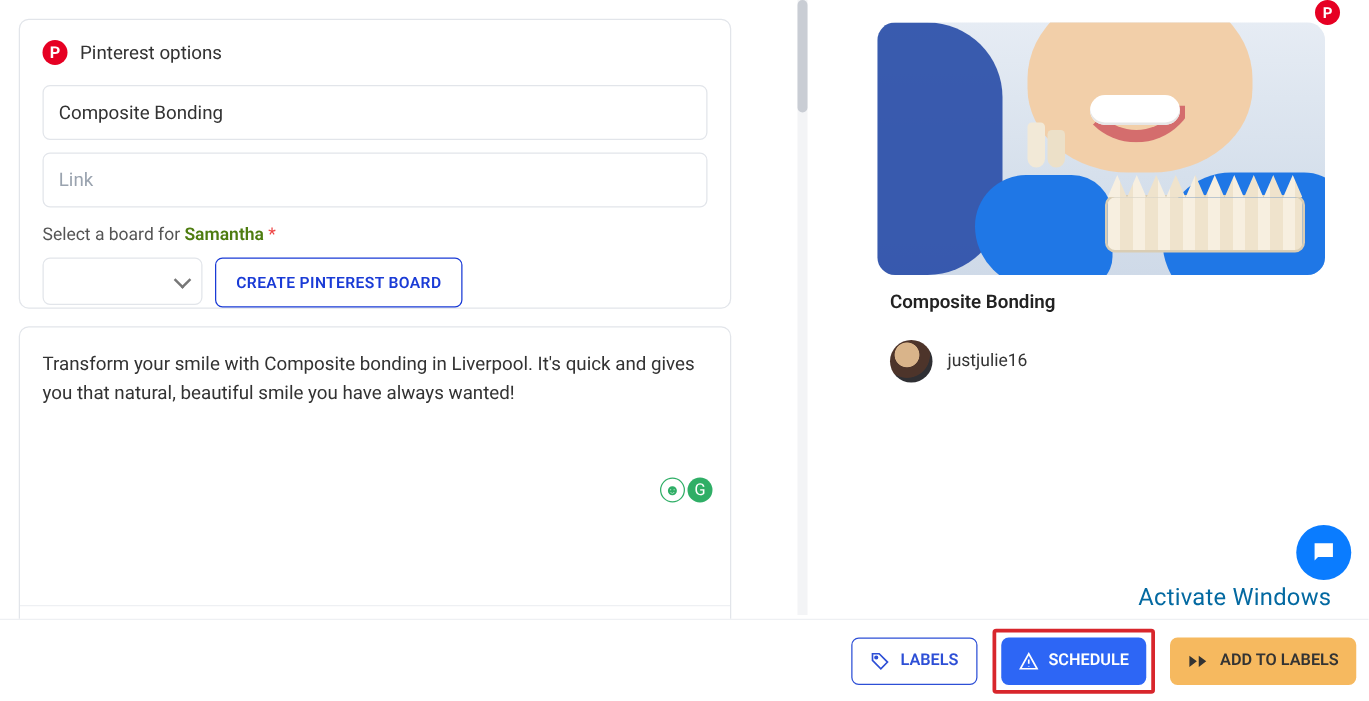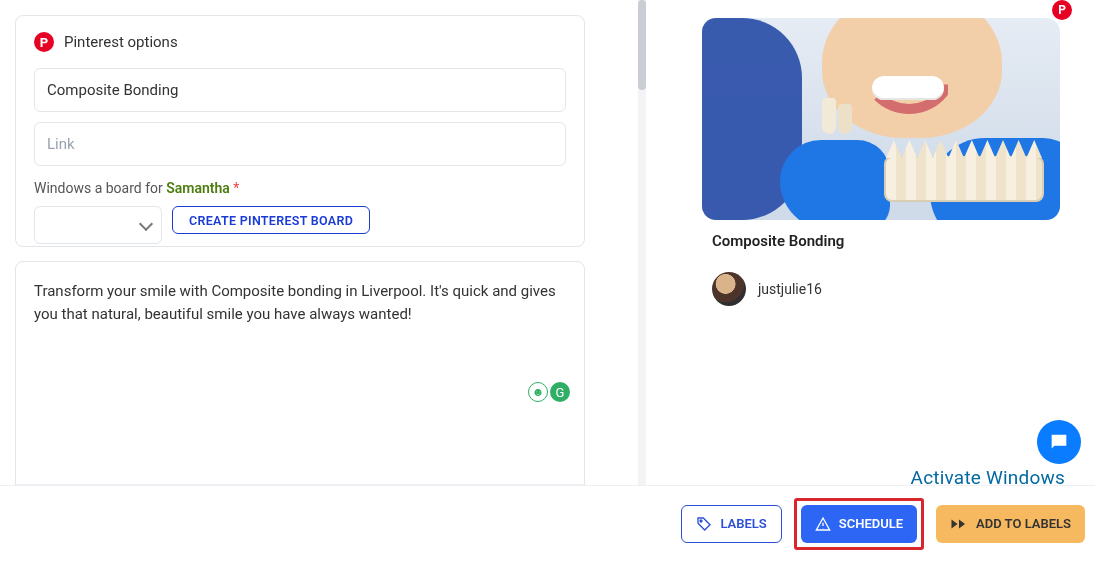--- a/index.html
+++ b/index.html
@@ -14,21 +14,21 @@
 
   .text-input { width: 100%; height: 44px; border: 1px solid #e2e5ea; border-radius: 6px; padding: 0 12px; font-size: 15px; color: #333; margin-bottom: 10px; }
   .text-input::placeholder { color: #9aa3af; }
 
   .board-label { font-size: 14px; color: #555; margin: 4px 0 10px; }
   .board-label b { font-weight: 600; color:#4d7c0f; }
   .req { color: #e44; }
 
   .board-row { display: flex; gap: 10px; }
   .board-select { width: 128px; height: 38px; border: 1px solid #e2e5ea; border-radius: 6px; display:flex; align-items:center; justify-content:flex-end; padding:0 10px; color:#555; font-size:13px;}
-  .create-board-btn { height: 28px; padding: 0 16px; border: 1px solid #1a3bd6; background:#fff; color:#1a3bd6; font-weight: 600; font-size: 12.5px; letter-spacing: 0.3px; border-radius: 6px; display:flex; align-items:center;}
+  .create-board-btn { height: 40px; padding: 0 16px; border: 1px solid #1a3bd6; background:#fff; color:#1a3bd6; font-weight: 600; font-size: 12.5px; letter-spacing: 0.3px; border-radius: 6px; display:flex; align-items:center;}
 
   .desc-card { position: relative; height: 264px; padding: 18px 18px 40px; }
   .desc-text { font-size: 15px; line-height: 1.55; color: #333; }
   .grammarly { position:absolute; right:14px; top:120px; display:flex; gap:2px;}
   .g-badge { width:20px; height:20px; border-radius:50%; display:flex; align-items:center; justify-content:center; font-size:12px;}
   .g1 { background:#fff; border:1px solid #2fae66; color:#2fae66;}
   .g2 { background:#2fae66; color:#fff; font-size:13px;}
 
   .tool-row { position:absolute; left:0; right:0; bottom:0; height:40px; border-top:1px solid #eef0f3; display:flex; align-items:center; padding:0 14px; gap:14px; color:#6b7280;}
   .tool-row .icon { font-size:17px; color:#6b7280; }
@@ -51,21 +51,21 @@
   .pv-shade { position:absolute; right:16px; bottom:18px; width:160px; height:46px; background:repeating-linear-gradient(90deg,#f7efe0 0 10px,#efe3cc 10px 20px); border-radius:8px; border:2px solid #d9cdb4;}
   .pv-shade::before { content:""; position:absolute; top:-18px; left:0; right:0; height:18px; background:repeating-linear-gradient(90deg,#f7efe0 0 10px,#efe3cc 10px 20px); clip-path: polygon(0 100%,5% 0,10% 100%,15% 0,20% 100%,25% 0,30% 100%,35% 0,40% 100%,45% 0,50% 100%,55% 0,60% 100%,65% 0,70% 100%,75% 0,80% 100%,85% 0,90% 100%,95% 0,100% 100%);}
   .pv-sample { position:absolute; left:120px; top:80px; width:14px; height:36px; background:#f2e9d7; border-radius:4px 4px 8px 8px;}
   .pv-sample2{ position:absolute; left:136px; top:86px; width:14px; height:30px; background:#ece0c8; border-radius:4px 4px 8px 8px;}
   .preview-title { margin-top:12px; font-size:15px; font-weight:600; color:#222; padding-left:10px;}
   .preview-user { display:flex; align-items:center; gap:12px; margin-top:22px; padding-left:10px;}
   .avatar { width:34px; height:34px; border-radius:50%; background: radial-gradient(circle at 40% 35%, #d9b48a 0 32%, #4d342a 34% 60%, #2f2f33 62% 100%);}
   .username { font-size:14px; color:#333;}
 
   
-  .footer { position:absolute; left:0; right:0; bottom:0; height:76px; background:#fff; border-top:1px solid #eef0f3; display:flex; align-items:center; justify-content:flex-end; gap:12px; padding:0 10px;}
+  .footer { position:absolute; left:0; right:0; bottom:0; height:66px; background:#fff; border-top:1px solid #eef0f3; display:flex; align-items:center; justify-content:flex-end; gap:12px; padding:0 10px;}
   .btn { height:38px; display:flex; align-items:center; gap:8px; border-radius:6px; font-size:13px; font-weight:600; padding:0 14px; }
   .btn-outline { border:1px solid #2d4fd6; color:#2d4fd6; background:#fff;}
   .btn-queue { background:#f6b95f; color:#333; border:none;}
   .btn-sched { background:#2d66f5; color:#ffffff; border:none;}
   .highlight { border:3px solid #d8262c; padding:4px; border-radius:3px; display:flex; }
   .date-box { border:1px solid #d6d9e0; color:#333; background:#fff;}
   .close-x { width:34px; display:flex; align-items:center; justify-content:center; font-size:17px; color:#333; border-left:1px solid #d6d9e0;}
   .ghost-text { position:absolute; right:30px; bottom:72px; color:#0369a1; font-size:19px; letter-spacing:.2px; pointer-events:none;}
   .ghost-text2 { position:absolute; right:30px; bottom:48px; color:#b7bcc5; font-size:15px; pointer-events:none;}
 
@@ -79,21 +79,21 @@
 
 <div class="left-pane">
   <div class="card options-card">
     <div class="pin-header">
       <div class="pin-badge">P</div>
       <div class="pin-title">Pinterest options</div>
     </div>
     <input class="text-input" value="Composite Bonding" style="">
     <input class="text-input" placeholder="Link" style="">
     <div class="board-label">
-      <span>Windows a board for </span><b>Samantha</b> <span class="req">*</span>
+      <span>Select a board for </span><b>Samantha</b> <span class="req">*</span>
     </div>
     <div class="board-row">
       <div class="board-select">
           <span class="chev"></span>
         </div>
       <div class="create-board-btn">CREATE PINTEREST BOARD</div>
     </div>
   </div>
 
   <div class="card desc-card">

